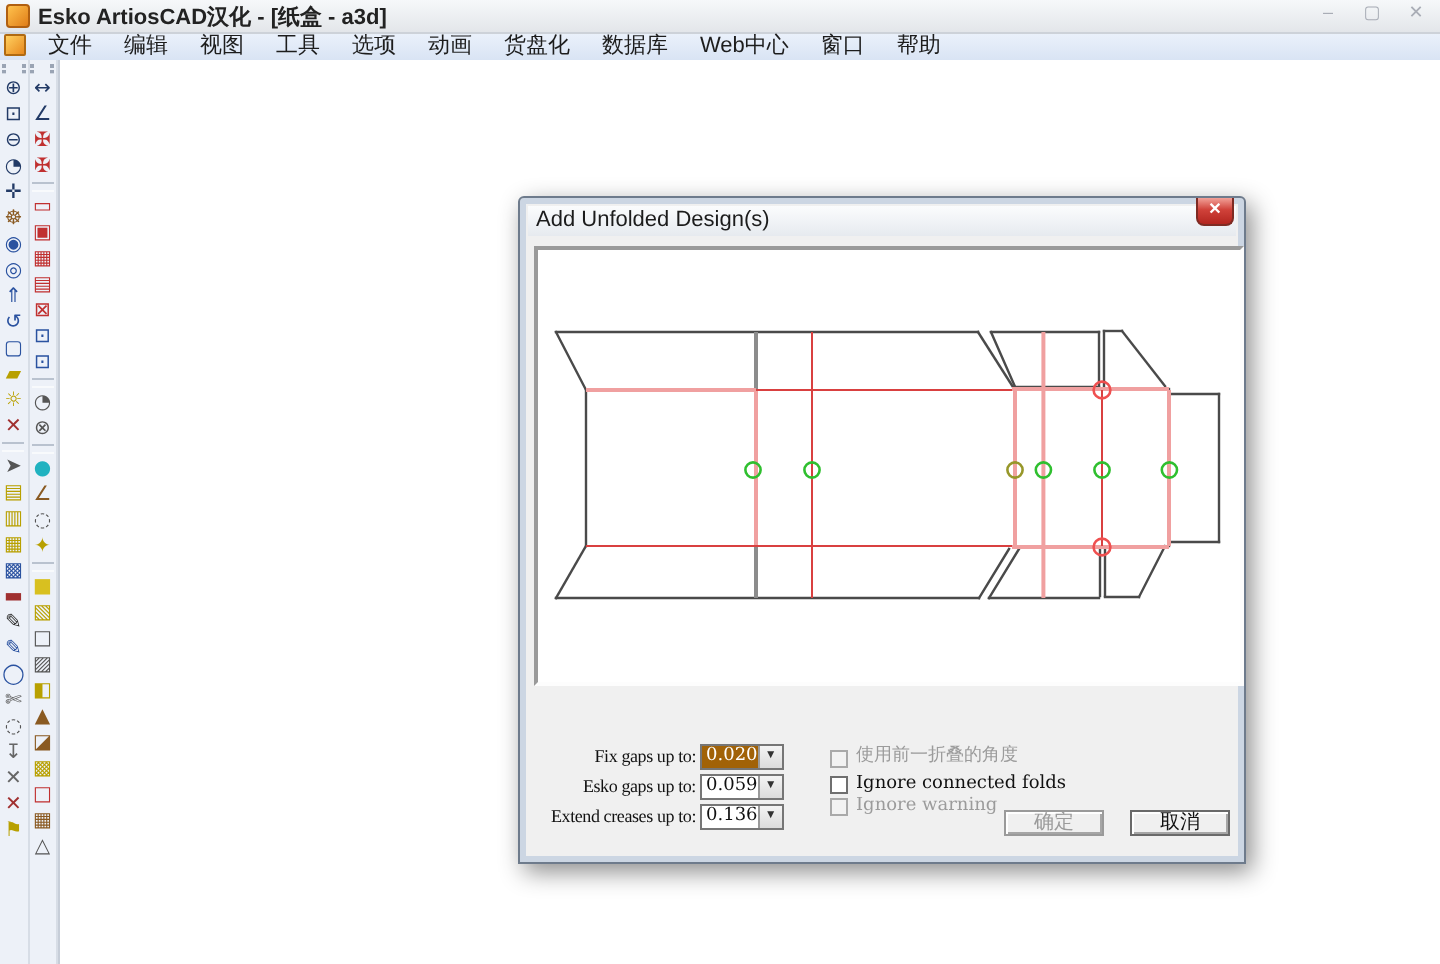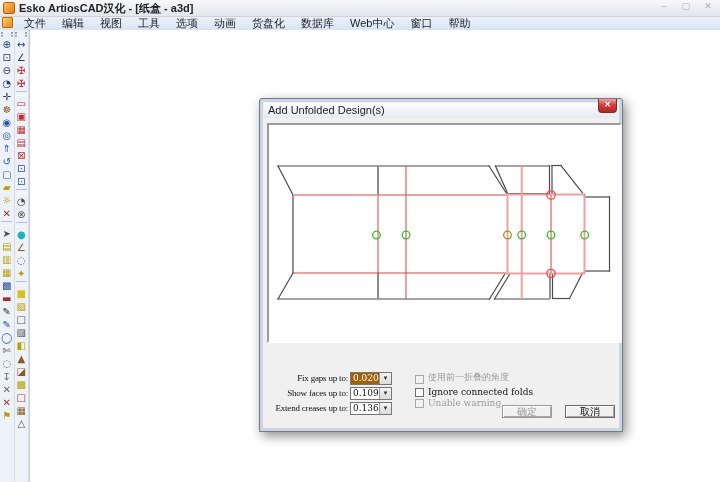--- a/index.html
+++ b/index.html
@@ -253,23 +253,23 @@
 
     <div id="fields">
         <div class="frow" style="top: 273px; left: 0px; width: 362px;">
           <div class="flabel">Fix gaps up to:</div>
           <div class="combo">
             <div class="cval sel" style="background: #a16207; text-align: center;">0.020</div>
             <div class="cbtn">▼</div>
           </div>
         </div>
         <div class="frow" style="top: 288px; left: 0px; width: 362px;">
-          <div class="flabel">Show faces up to:</div>
+          <div class="flabel">Esko gaps up to:</div>
           <div class="combo">
-            <div class="cval">0.109</div>
+            <div class="cval">0.059</div>
             <div class="cbtn">▼</div>
           </div>
         </div>
         <div class="frow" style="top: 303px; left: 0px; width: 430px;">
           <div class="flabel">Extend creases up to:</div>
           <div class="combo">
             <div class="cval">0.136</div>
             <div class="cbtn">▼</div>
           </div>
         </div>
@@ -278,21 +278,21 @@
         <div class="cbrow dis" style="top: 274px;">
           <div class="cbx"></div>
           <span class="cblabel">使用前一折叠的角度</span>
         </div>
         <div class="cbrow" style="top: 286.5px;">
           <div class="cbx"></div>
           <span class="cblabel">Ignore connected folds</span>
         </div>
         <div class="cbrow dis" style="top: 297.5px;">
           <div class="cbx"></div>
-          <span class="cblabel">Unable warning</span>
+          <span class="cblabel">Ignore warning</span>
         </div>
       </div>
 
     <div class="dbtn disabled" style="left:242px;top:306px;">确定</div>
     <div class="dbtn" style="left:305px;top:306px;">取消</div>
   </div>
 
 </div>
 
 </body></html>

